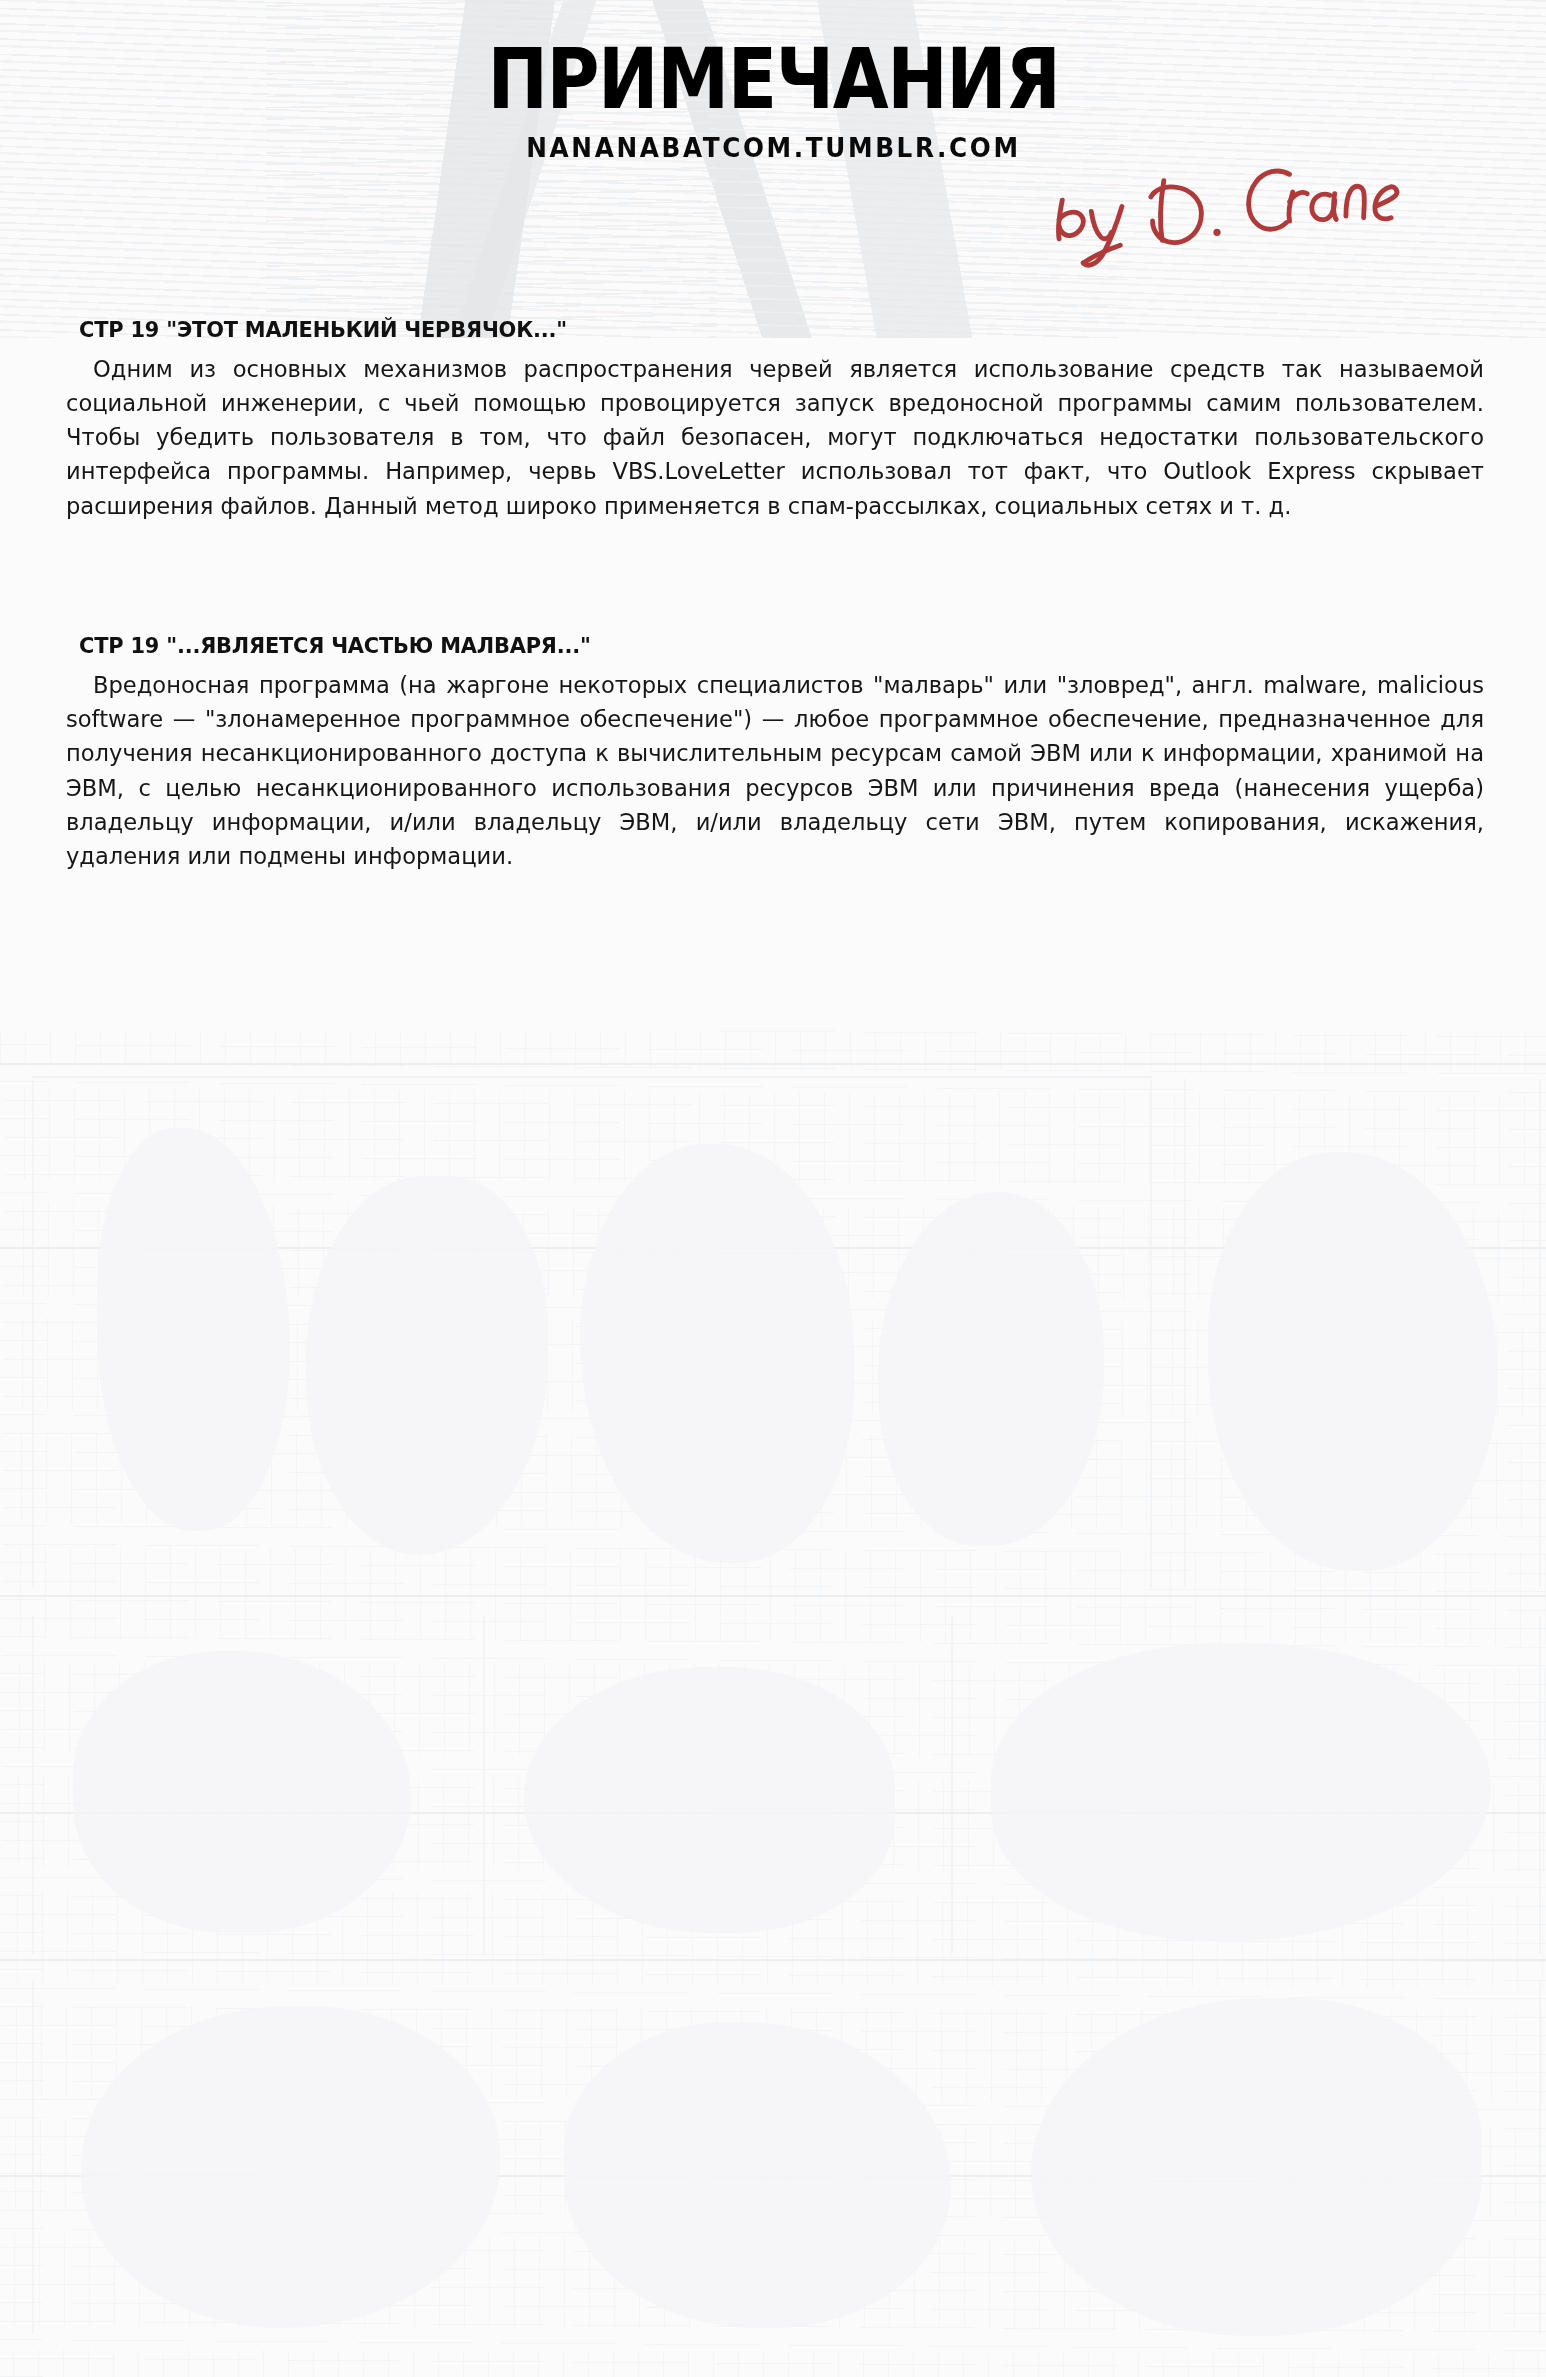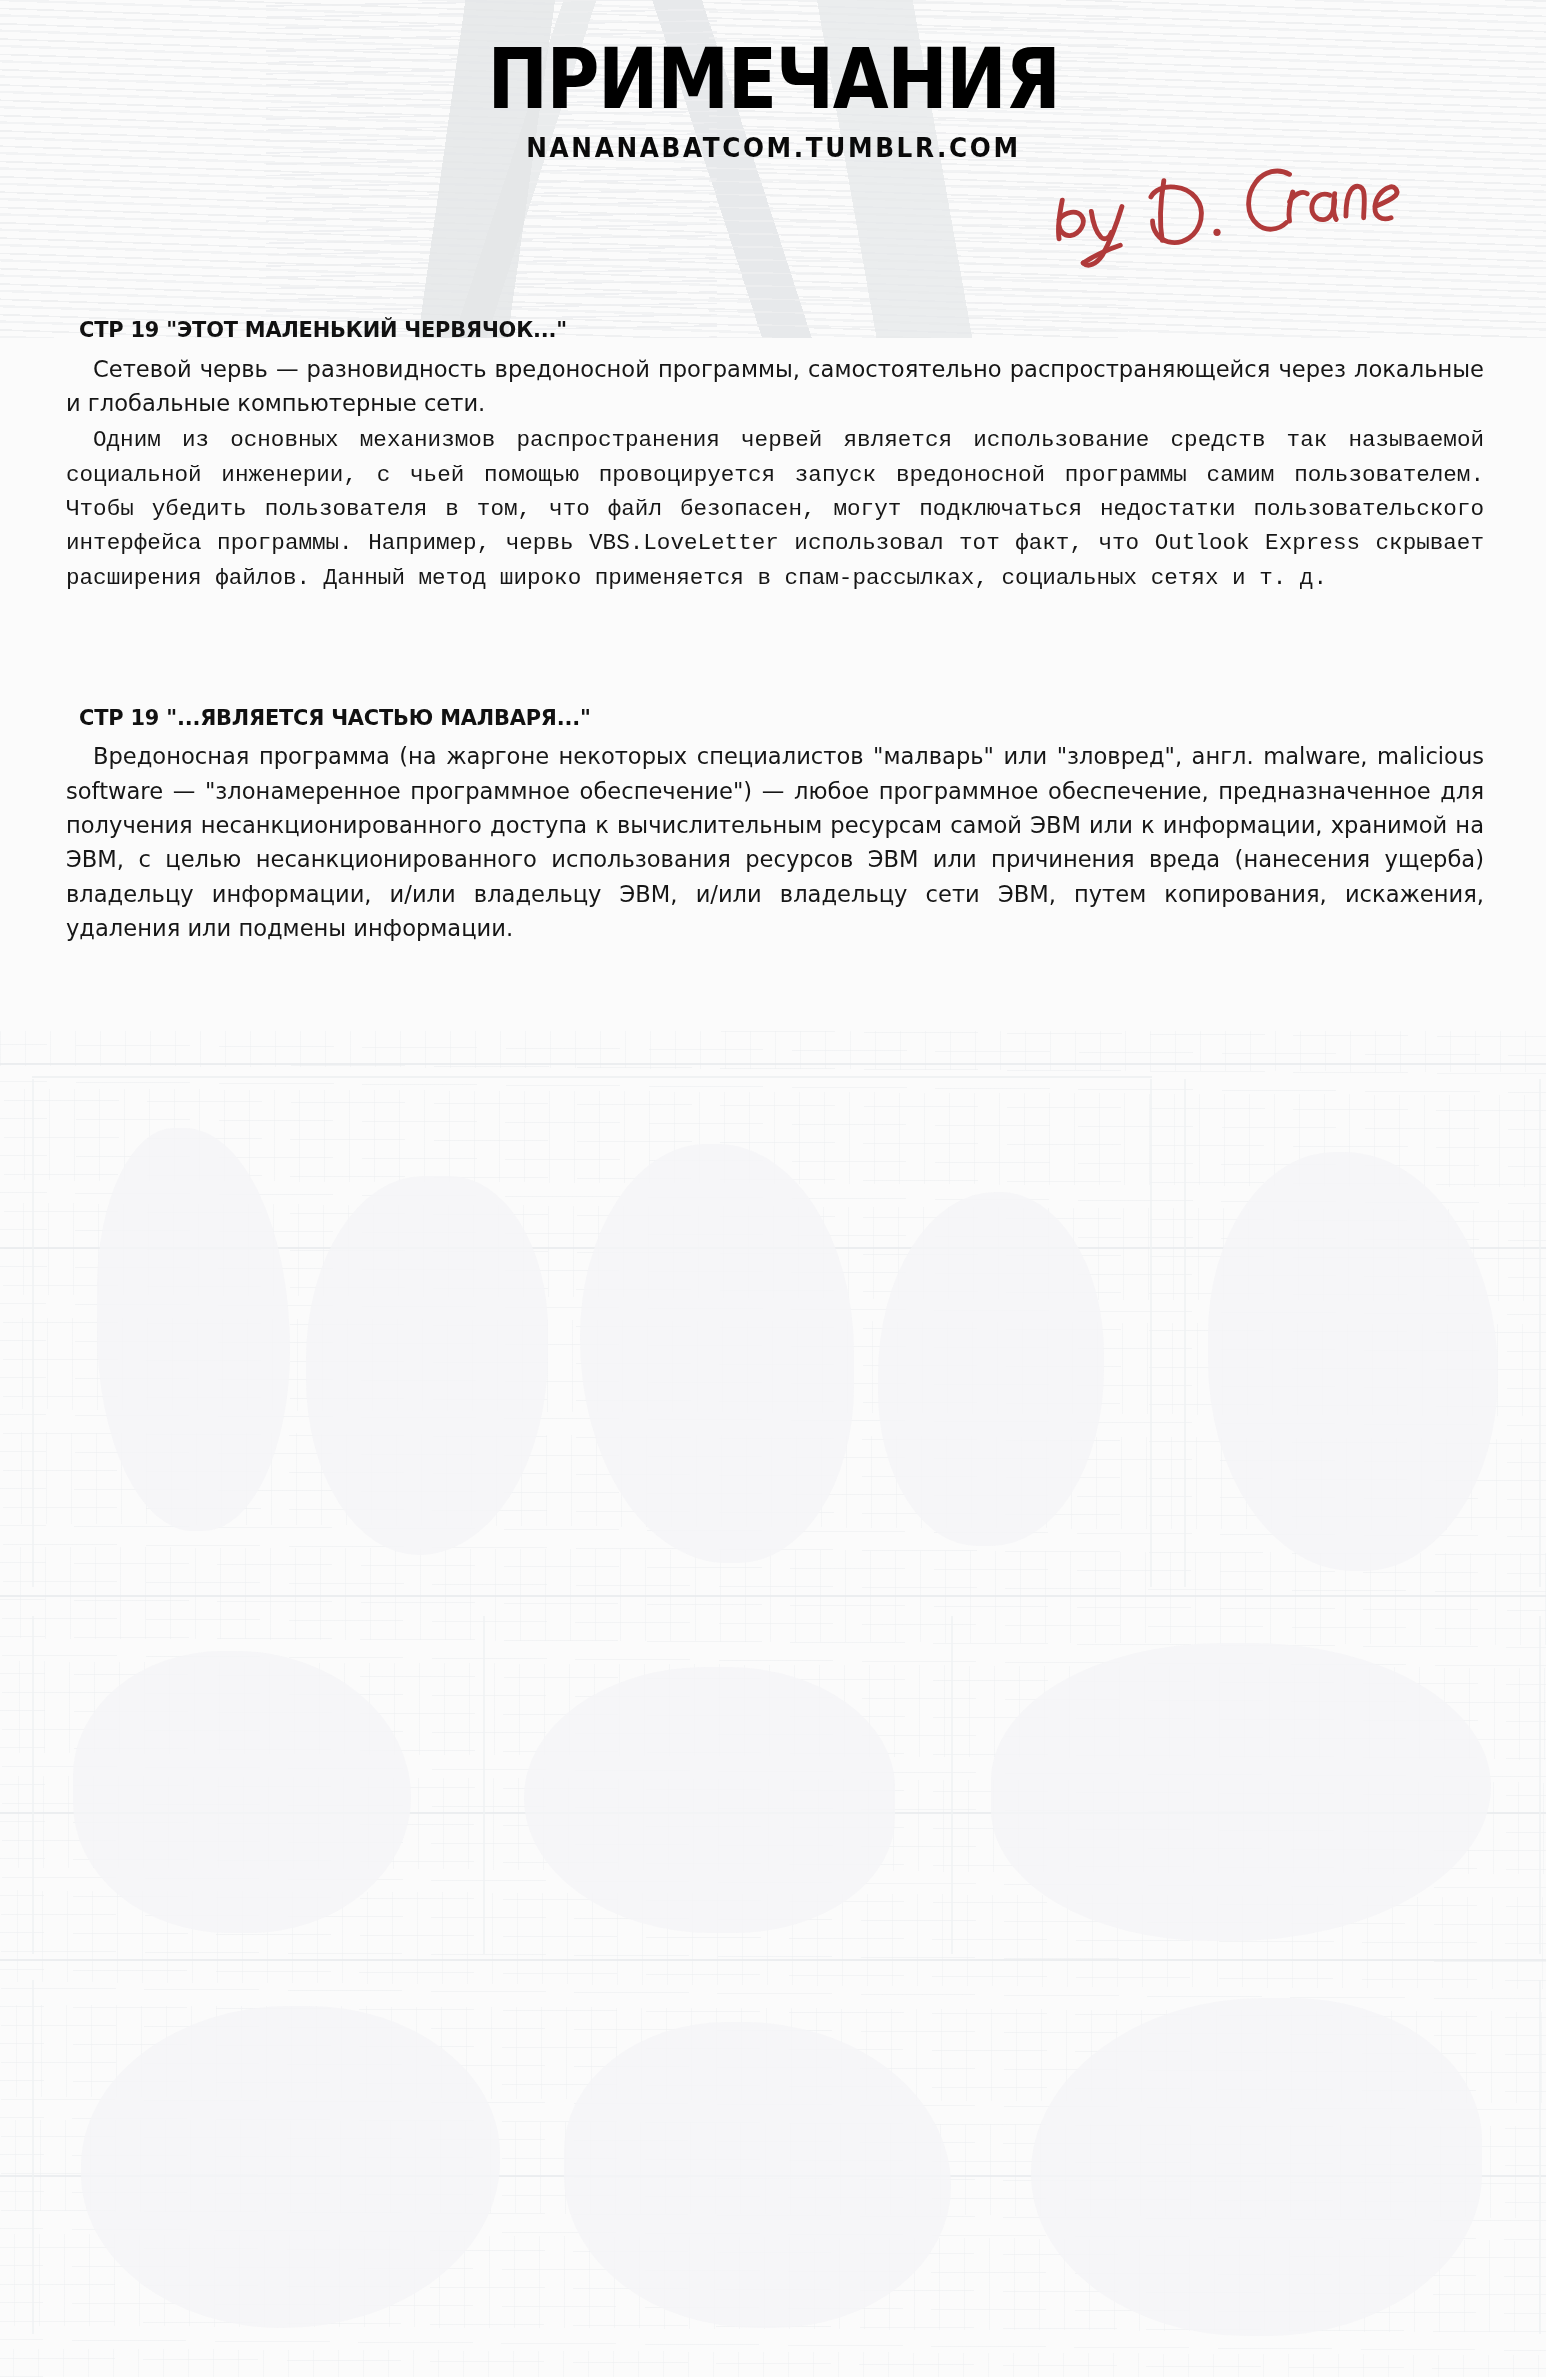--- a/index.html
+++ b/index.html
@@ -259,21 +259,20 @@
         <path d="M474 80 C484 76 494 72 500 66 C504 60 498 54 492 56 C482 59 474 70 474 82
                  C474 92 482 98 494 94"></path>
       </svg>
     </div>
   </div>
 
   <div class="notes">
 
     <section class="note-section">
       <h2 class="note-heading">СТР 19 "ЭТОТ МАЛЕНЬКИЙ ЧЕРВЯЧОК..."</h2>
-      <p class="note-para">Сетевой червь — разновидность вредоносной программы, самостоятельно распространяющейся через локальные и глобальные компьютерные сети.</p>
       <p class="note-para">Одним из основных механизмов распространения червей является использование средств так называемой социальной инженерии, с чьей помощью провоцируется запуск вредоносной программы самим пользователем. Чтобы убедить пользователя в том, что файл безопасен, могут подключаться недостатки пользовательского интерфейса программы. Например, червь VBS.LoveLetter использовал тот факт, что Outlook Express скрывает расширения файлов. Данный метод широко применяется в спам-рассылках, социальных сетях и т. д.</p>
     </section>
 
     <div class="spacer-40"></div>
 
     <section class="note-section">
       <h2 class="note-heading">СТР 19 "...ЯВЛЯЕТСЯ ЧАСТЬЮ МАЛВАРЯ..."</h2>
       <p class="note-para">Вредоносная программа (на жаргоне некоторых специалистов "малварь" или "зловред", англ. malware, malicious software — "злонамеренное программное обеспечение") — любое программное обеспечение, предназначенное для получения несанкционированного доступа к вычислительным ресурсам самой ЭВМ или к информации, хранимой на ЭВМ, с целью несанкционированного использования ресурсов ЭВМ или причинения вреда (нанесения ущерба) владельцу информации, и/или владельцу ЭВМ, и/или владельцу сети ЭВМ, путем копирования, искажения, удаления или подмены информации.</p>
     </section>
 

